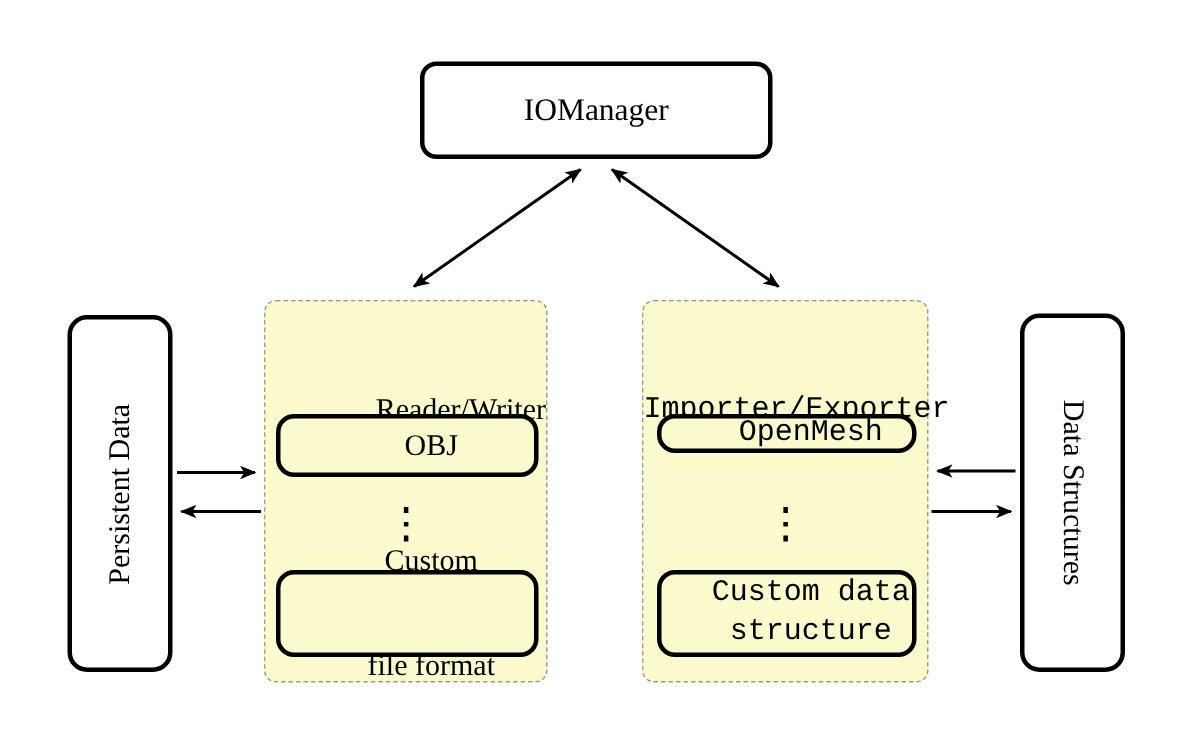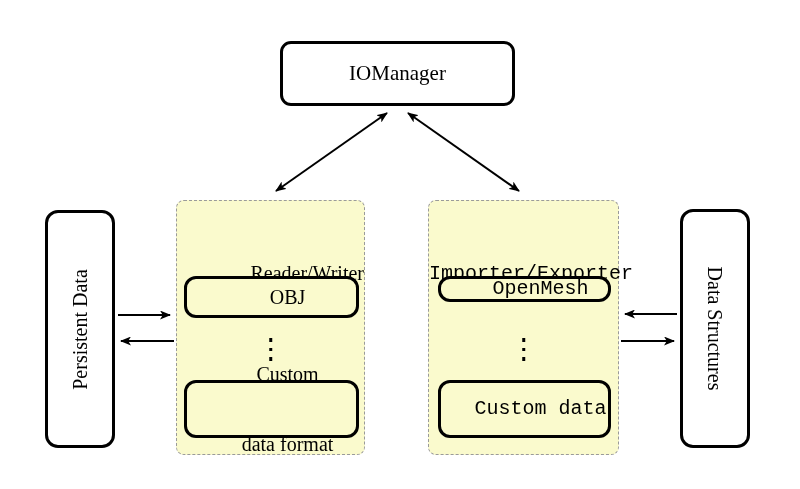--- a/index.html
+++ b/index.html
@@ -94,32 +94,33 @@
     <div class="inner-node" id="obj-node">
       <span>OBJ</span>
     </div>
     <div class="vdots">
       <span class="dot"></span>
       <span class="dot"></span>
       <span class="dot"></span>
     </div>
     <div class="inner-node" id="cff-node">
       <span>Custom</span>
-      <span>data format</span>
+      <span>file format</span>
     </div>
   </div>
 
   <div class="group" id="ie-group">
     <div class="group-title">Importer/Exporter</div>
     <div class="inner-node" id="openmesh-node">
       <span>OpenMesh</span>
     </div>
     <div class="vdots">
       <span class="dot"></span>
       <span class="dot"></span>
       <span class="dot"></span>
     </div>
     <div class="inner-node" id="cds-node">
       <span>Custom data</span>
+      <span>structure</span>
     </div>
   </div>
 
 </div>
 
 </body></html>

